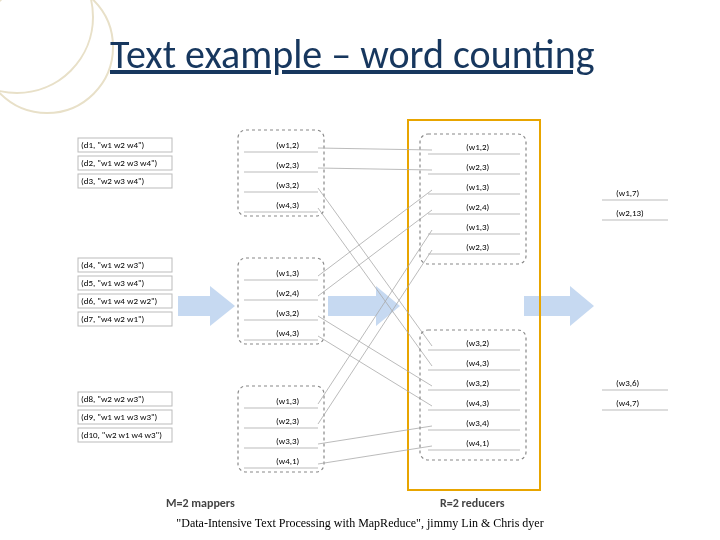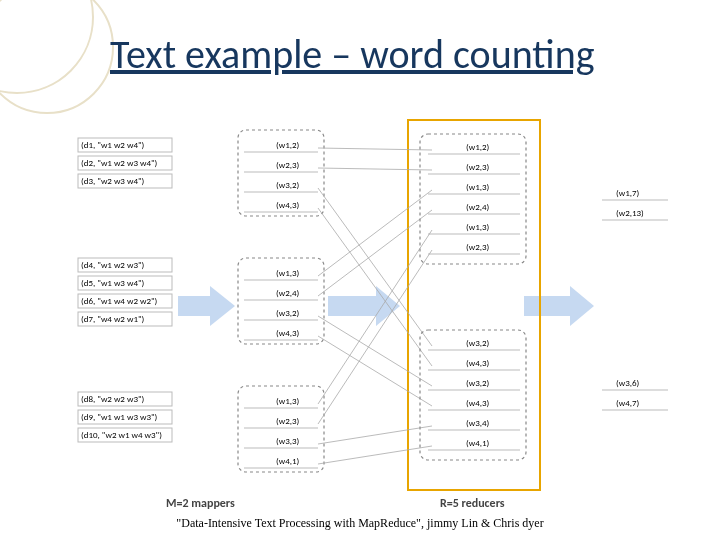--- a/index.html
+++ b/index.html
@@ -156,14 +156,14 @@
   </g>
   <g class="list">
     <line class="ln" x1="602" y1="390" x2="668" y2="390"></line>
       <text class="red" x="616" y="386">(w3,6)</text>
     <line class="ln" x1="602" y1="410" x2="668" y2="410"></line>
       <text class="red" x="616" y="406">(w4,7)</text>
   </g>
 </svg>
 
 <div class="caption-m">M=2 mappers</div>
-<div class="caption-r">R=5 reducers</div>
+<div class="caption-r">R=2 reducers</div>
 <div class="citation">"Data-Intensive Text Processing with MapReduce", jimmy Lin &amp; Chris dyer</div>
 
 </body></html>

